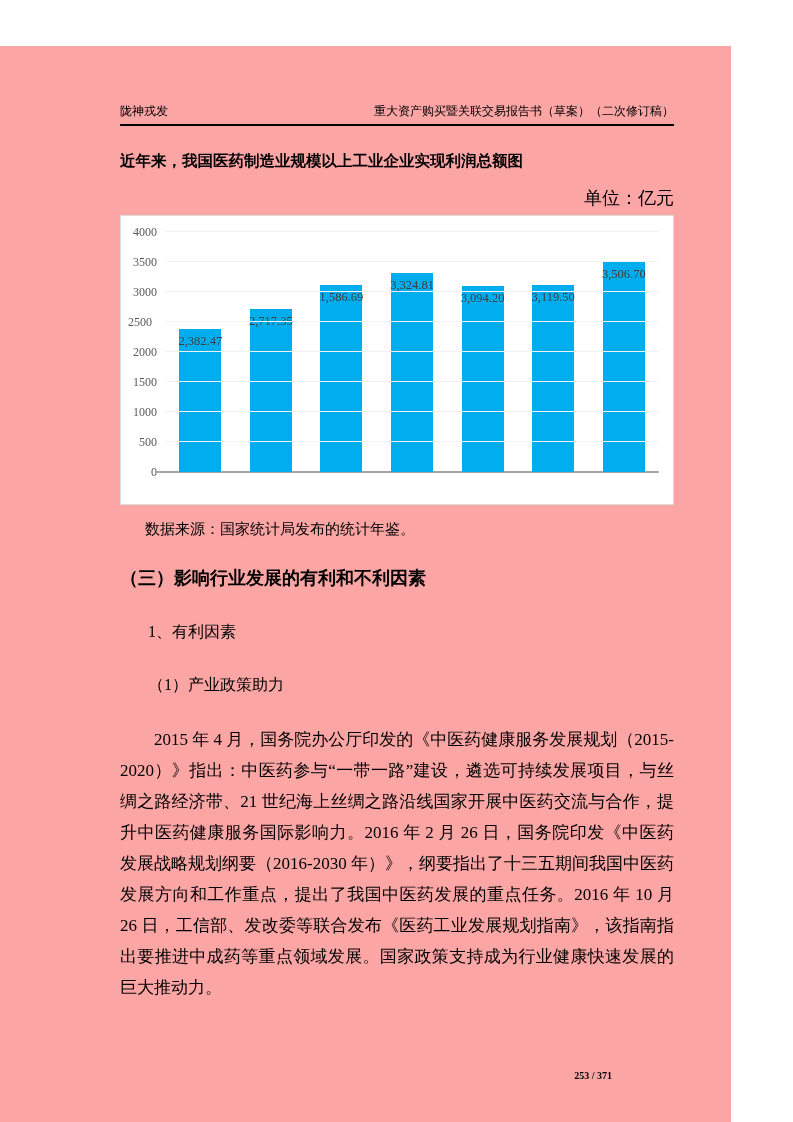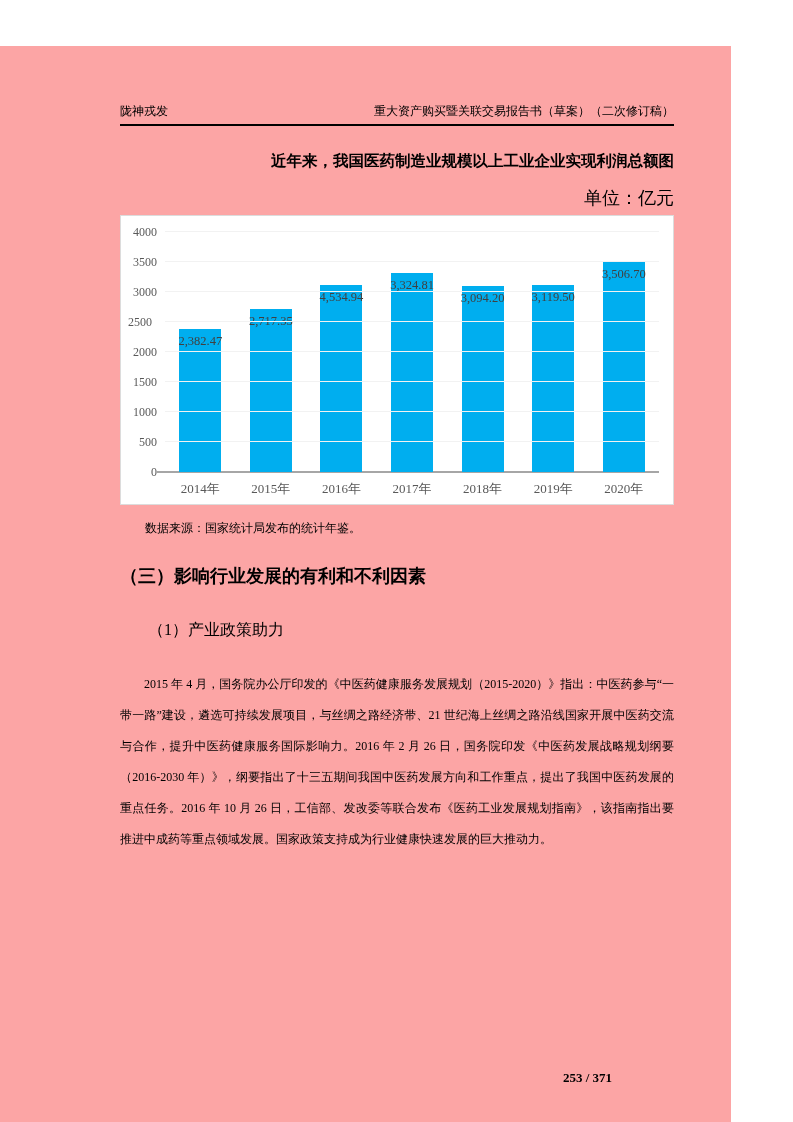--- a/index.html
+++ b/index.html
@@ -18,21 +18,21 @@
   }
   .doc-header {
     display:flex; justify-content:space-between; align-items:flex-end;
     font-size:12px;
     border-bottom:2px solid #000;
     padding-bottom:4px;
   }
   .intro { margin-top:21px; font-size:16px; line-height:31px; text-align:justify; }
   .chart-title {
     margin-top:25px;
-    text-align:right;
+    text-align:left;
     font-family:"Liberation Sans", sans-serif;
     font-weight:700;
     font-size:15.5px;
   }
   .unit-label { margin-top:14px; text-align:right; font-size:18px; }
   .chart-frame {
     margin-top:5px;
     height:290px;
     border:1px solid #dcdcdc;
     position:relative;
@@ -59,35 +59,35 @@
   .bar { width:42px; position:relative; }
   .bar-label {
     position:absolute; top:5px; left:50%; transform:translateX(-50%);
     font-size:12.5px; color:#404040; white-space:nowrap;
   }
   .xlabels {
     position:absolute; left:0; right:0; top:100%; margin-top:8px;
     display:flex;
   }
   .xlabel { flex:1; text-align:center; font-size:13px; color:#595959; }
-  .data-source { margin-top:15px; font-size:12px; text-indent:25px; }
+  .data-source { margin-top:15px; font-size:15px; text-indent:25px; }
   .section-heading {
     margin-top:27px;
     font-family:"Liberation Sans", sans-serif;
     font-weight:700;
     font-size:18px;
   }
   .sub-heading { margin-top:32px; font-size:16px; text-indent:28px; }
   .body-para {
-    margin-top:28px; font-size:12px; line-height:31px;
+    margin-top:28px; font-size:17px; line-height:31px;
     text-align:justify; text-indent:2em;
   }
   .page-number {
     position:absolute; right:119px; top:1024px;
-    font-size:13px; font-weight:700;
+    font-size:10px; font-weight:700;
   }
 </style>
 </head>
 <body>
 
 <div class="page">
   <div class="content">
 
     <div class="doc-header">
       <span>陇神戎发</span>
@@ -108,21 +108,21 @@
                 <span class="bar-label" style="color: rgb(64, 64, 64);">2,382.47</span>
               </div>
             </div>
             <div class="bar-slot">
               <div class="bar" style="height: 67.9337%; background: rgb(0, 174, 239);">
                 <span class="bar-label" style="color: rgb(64, 64, 64);">2,717.35</span>
               </div>
             </div>
             <div class="bar-slot">
               <div class="bar" style="height: 77.8747%; background: rgb(0, 174, 239);">
-                <span class="bar-label" style="color: rgb(64, 64, 64);">4,534.94</span>
+                <span class="bar-label" style="color: rgb(64, 64, 64);">1,586.69</span>
               </div>
             </div>
             <div class="bar-slot">
               <div class="bar" style="height: 83.1202%; background: rgb(0, 174, 239);">
                 <span class="bar-label" style="color: rgb(64, 64, 64);">3,324.81</span>
               </div>
             </div>
             <div class="bar-slot">
               <div class="bar" style="height: 77.355%; background: rgb(0, 174, 239);">
                 <span class="bar-label" style="color: rgb(64, 64, 64);">3,094.20</span>
@@ -131,29 +131,20 @@
             <div class="bar-slot">
               <div class="bar" style="height: 77.9875%; background: rgb(0, 174, 239);">
                 <span class="bar-label" style="color: rgb(64, 64, 64);">3,119.50</span>
               </div>
             </div>
             <div class="bar-slot">
               <div class="bar" style="height: 87.6675%; background: rgb(0, 174, 239);">
                 <span class="bar-label" style="color: rgb(64, 64, 64);">3,506.70</span>
               </div>
             </div>
-          </div>
-        <div class="xlabels">
-            <div class="xlabel">2014年</div>
-            <div class="xlabel">2015年</div>
-            <div class="xlabel">2016年</div>
-            <div class="xlabel">2017年</div>
-            <div class="xlabel">2018年</div>
-            <div class="xlabel">2019年</div>
-            <div class="xlabel">2020年</div>
           </div>
       <div class="ytick" style="bottom: calc(0% - 8px);">0</div>
           <div class="gridline" style="bottom: 12.5%;"></div>
           <div class="ytick" style="bottom: calc(12.5% - 8px);">500</div>
           <div class="gridline" style="bottom: 25%;"></div>
           <div class="ytick" style="bottom: calc(25% - 8px);">1000</div>
           <div class="gridline" style="bottom: 37.5%;"></div>
           <div class="ytick" style="bottom: calc(37.5% - 8px);">1500</div>
           <div class="gridline" style="bottom: 50%;"></div>
           <div class="ytick" style="bottom: calc(50% - 8px);">2000</div>
@@ -165,20 +156,21 @@
           <div class="ytick" style="bottom: calc(87.5% - 8px);">3500</div>
           <div class="gridline" style="bottom: 100%;"></div>
           <div class="ytick" style="bottom: calc(100% - 8px);">4000</div>
         </div>
     </div>
 
     <div class="data-source">数据来源：国家统计局发布的统计年鉴。</div>
 
     <div class="section-heading">（三）影响行业发展的有利和不利因素</div>
 
+    <div class="sub-heading">1、有利因素</div>
 
     <div class="sub-heading">（1）产业政策助力</div>
 
     <div class="body-para">2015 年 4 月，国务院办公厅印发的《中医药健康服务发展规划（2015-2020）》指出：中医药参与“一带一路”建设，遴选可持续发展项目，与丝绸之路经济带、21 世纪海上丝绸之路沿线国家开展中医药交流与合作，提升中医药健康服务国际影响力。2016 年 2 月 26 日，国务院印发《中医药发展战略规划纲要（2016-2030 年）》，纲要指出了十三五期间我国中医药发展方向和工作重点，提出了我国中医药发展的重点任务。2016 年 10 月 26 日，工信部、发改委等联合发布《医药工业发展规划指南》，该指南指出要推进中成药等重点领域发展。国家政策支持成为行业健康快速发展的巨大推动力。</div>
 
 
   </div>
 
   <div class="page-number">253 / 371</div>
 </div>

